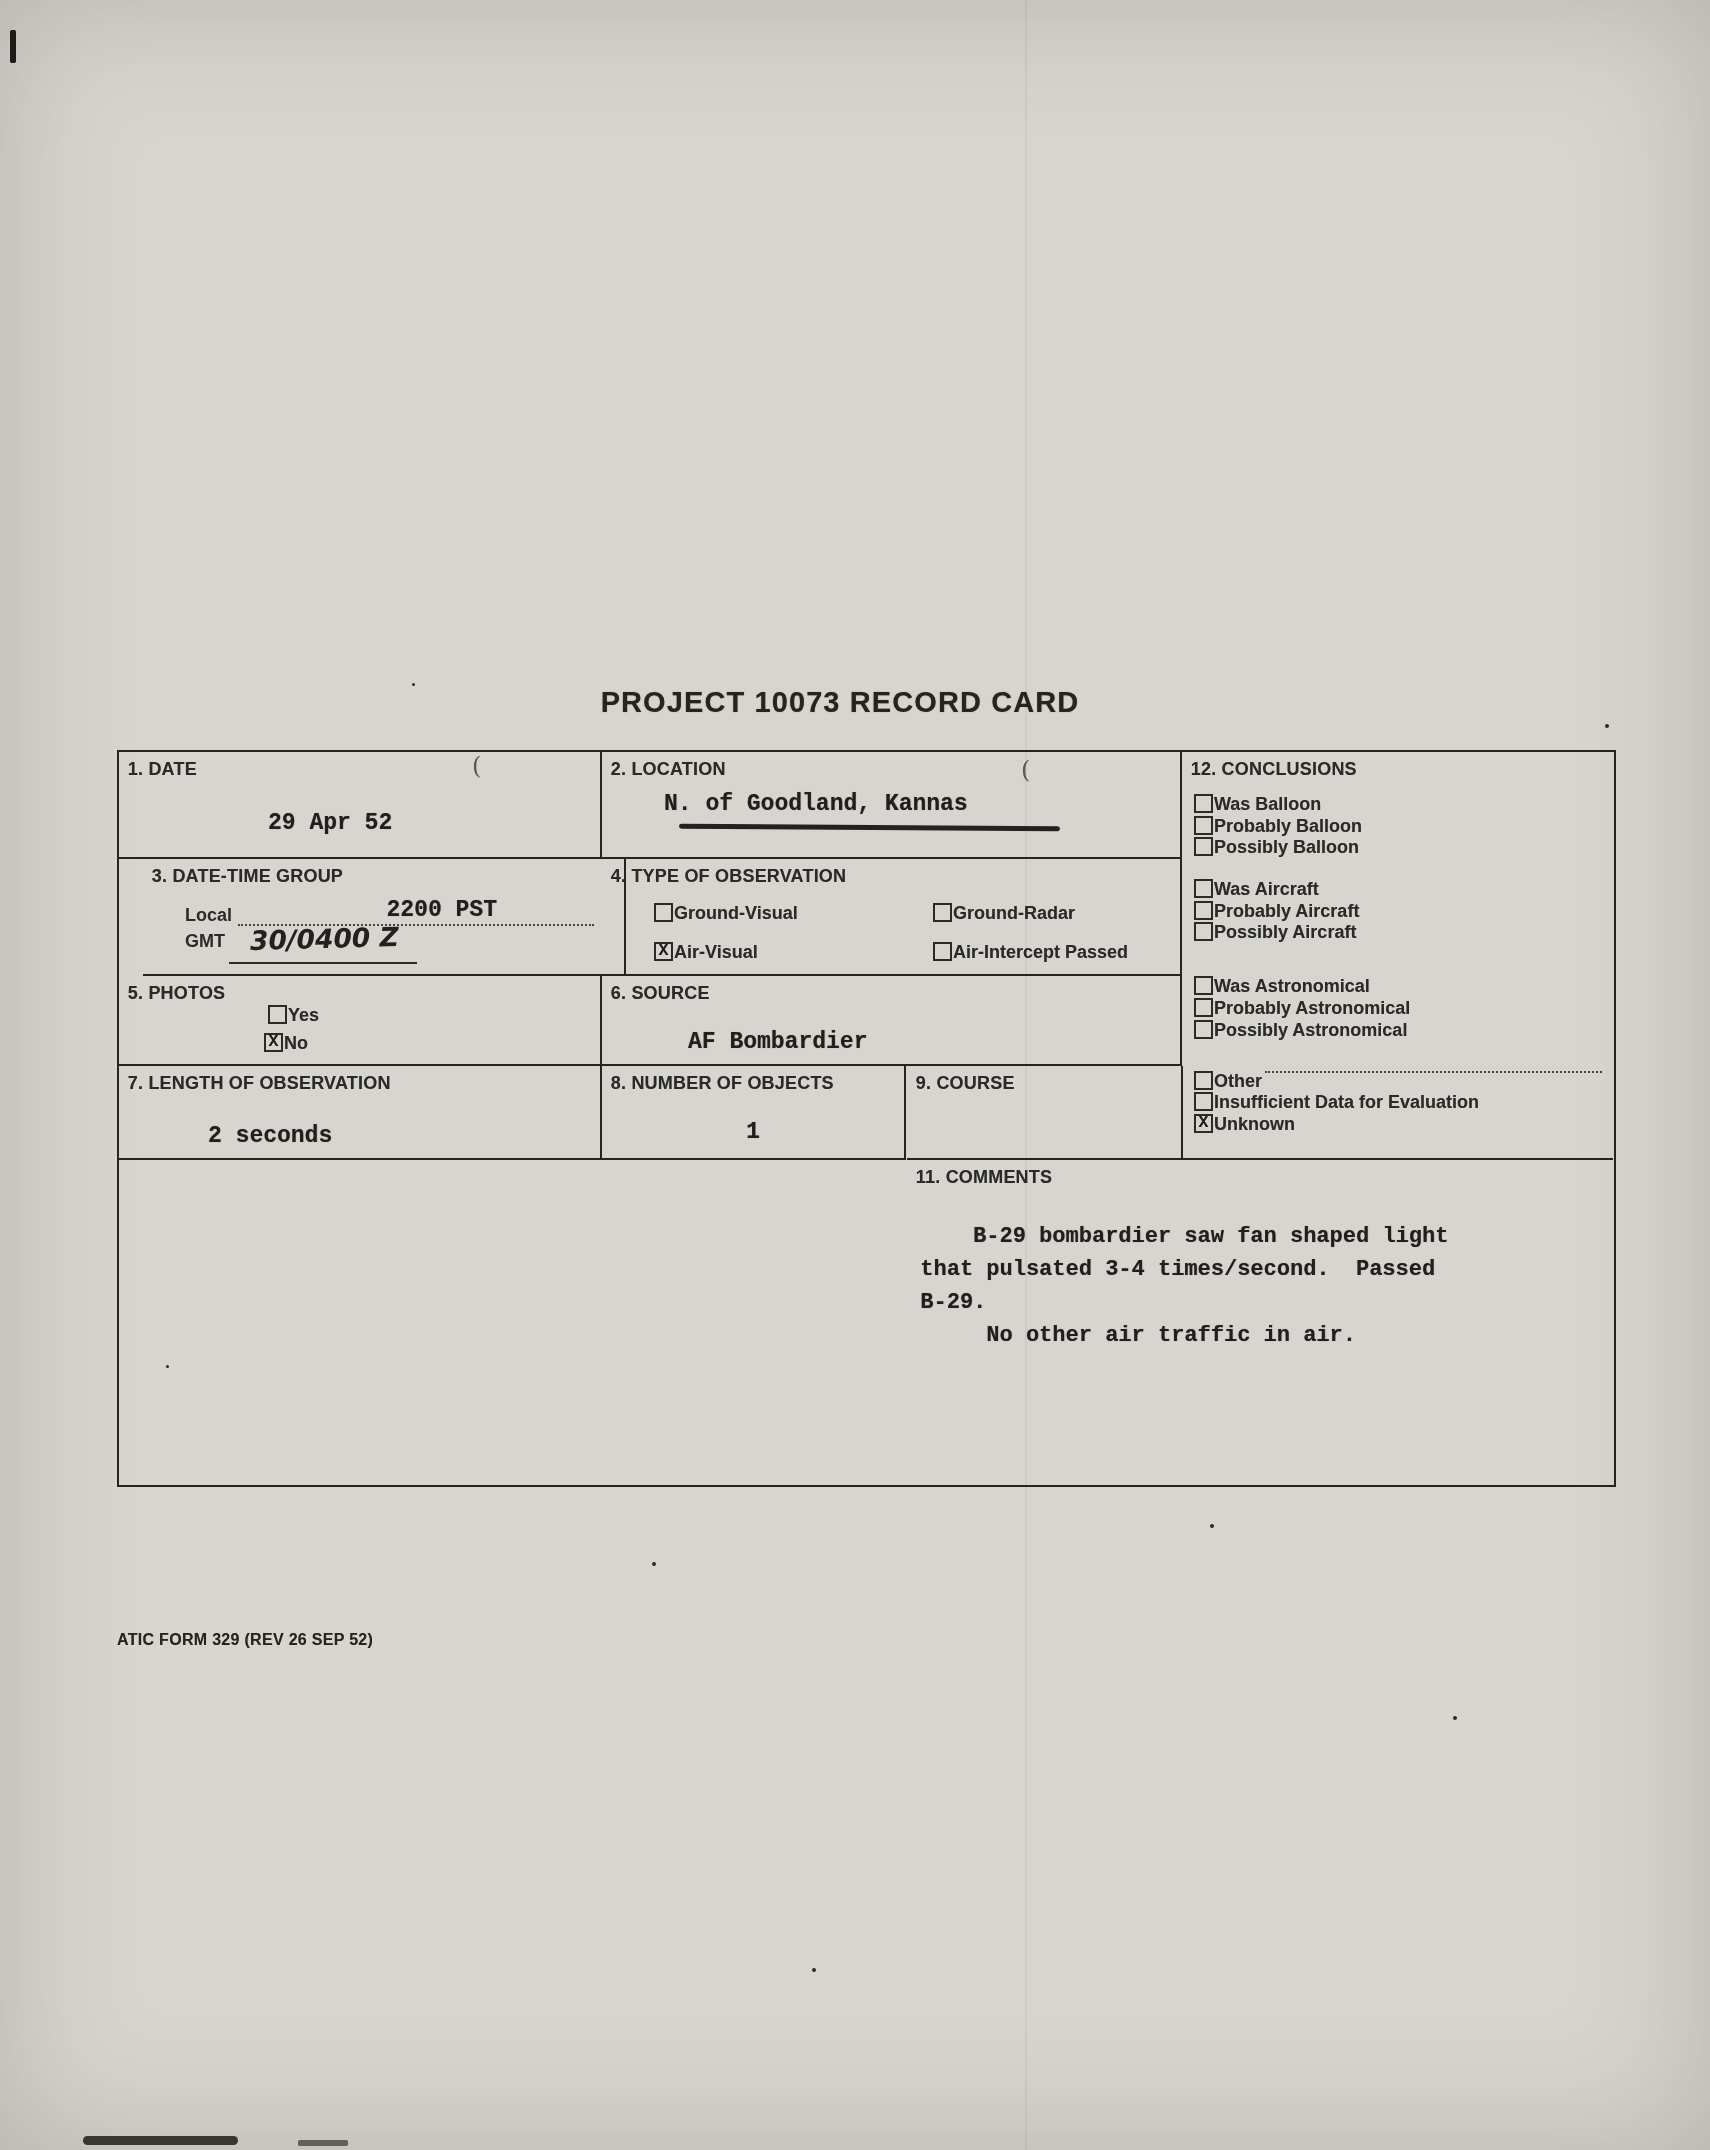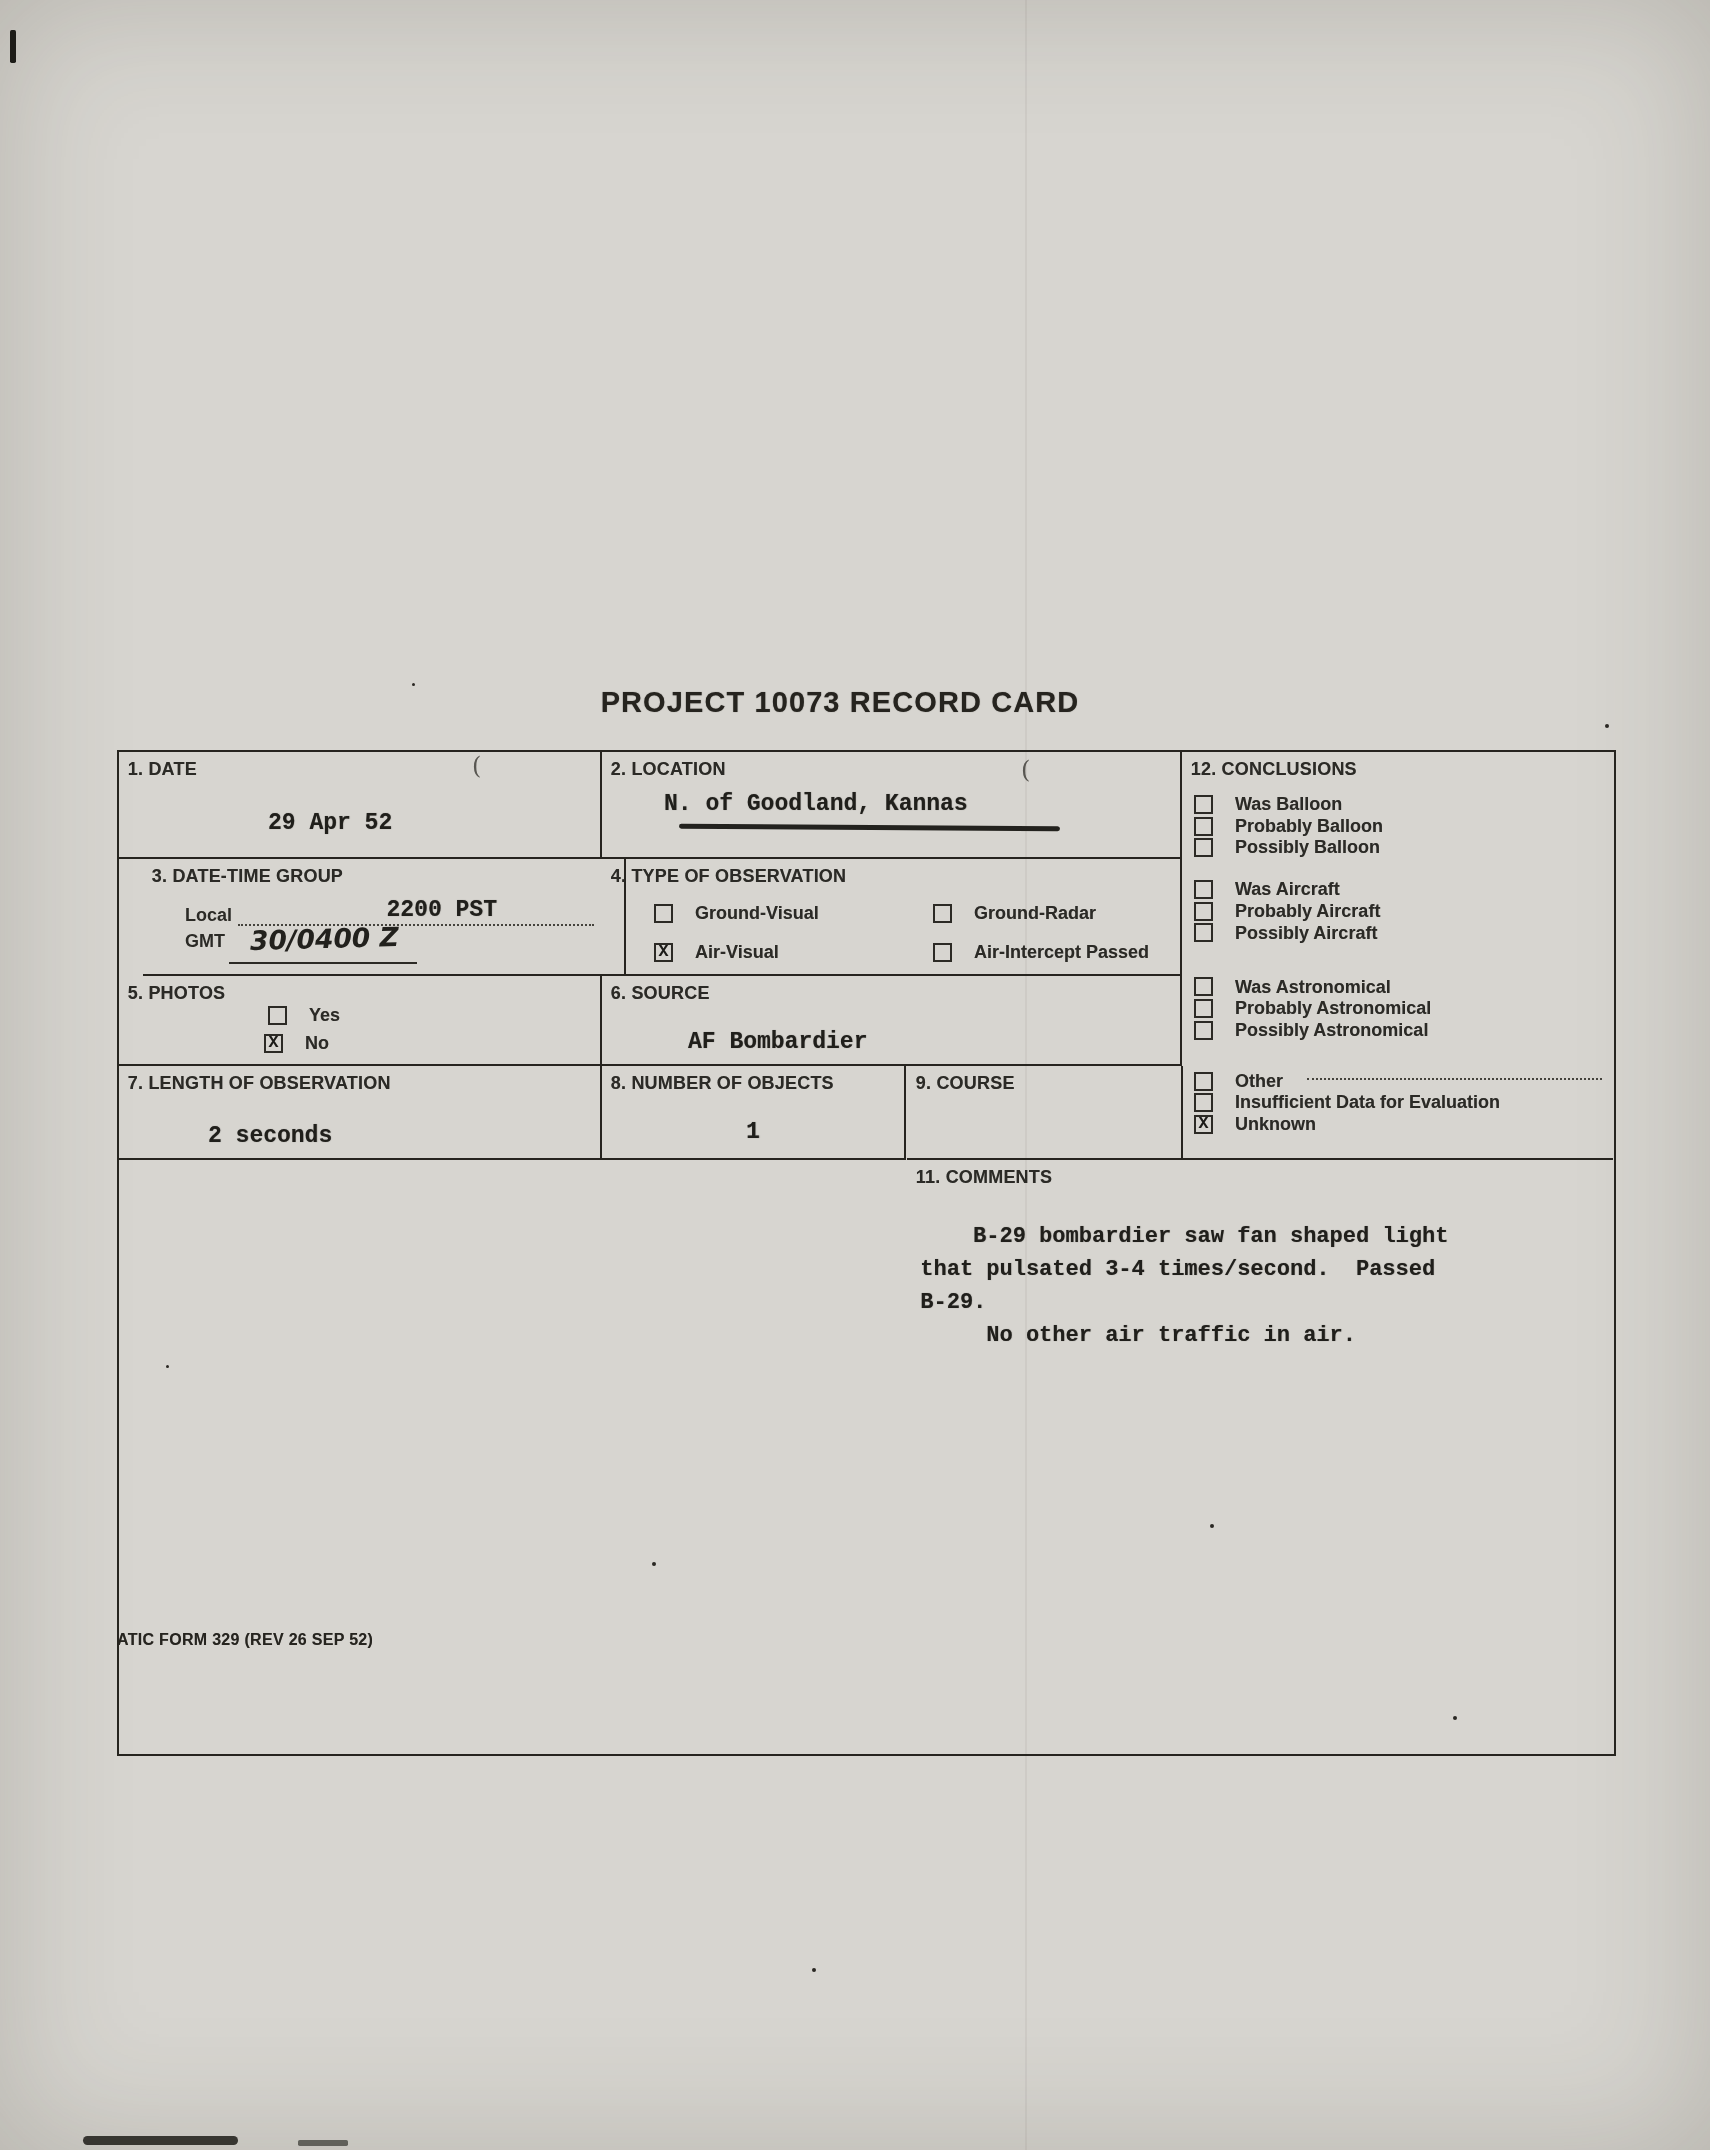--- a/index.html
+++ b/index.html
@@ -25,21 +25,21 @@
   }
   .form-id{
     position:absolute;left:117px;top:1631px;
     font:700 16px/1.1 "Liberation Sans", sans-serif;
     letter-spacing:0.3px;
     text-shadow:0 0 0.6px rgba(30,28,24,.4);
   }
 
   
   .card{
-    position:absolute;left:117px;top:750px;width:1499px;height:1006px;
+    position:absolute;left:117px;top:750px;width:1499px;height:737px;
     border:2.2px solid #26241f;
     box-sizing:border-box;
   }
   .cell{position:absolute;box-sizing:border-box;}
   .br{border-right:2.2px solid #26241f;}
   .bb{border-bottom:2.2px solid #26241f;}
 
   #cell-date{left:0;top:0;width:483px;height:107px;}
   #cell-location{left:483px;top:0;width:580px;height:107px;}
   #cell-conclusions{left:1063px;top:0;width:431px;height:408px;}
@@ -98,21 +98,21 @@
     font:italic 700 26.5px/1 "DejaVu Sans", sans-serif;
     color:#22211d;
     margin-left:25px;
     display:inline-block;
     transform:rotate(-1.5deg);
   }
   .gmt-underline{position:absolute;left:86px;top:34px;width:188px;height:2.2px;background:#2c2a25;}
 
   
   .chk-item{
-    display:flex;align-items:center;gap:22px;
+    display:flex;align-items:flex-start;gap:1px;
     font:700 18px/1.15 "Liberation Sans", sans-serif;
     color:#2b2a26;
     text-shadow:0 0 0.6px rgba(30,28,24,.3);
   }
   .chk{
     width:15px;height:15px;flex:none;
     border:2.2px solid #2c2a25;
     display:flex;align-items:center;justify-content:center;
     font:700 16.6px/1 "Liberation Mono", monospace;
     color:#1c1b18;

